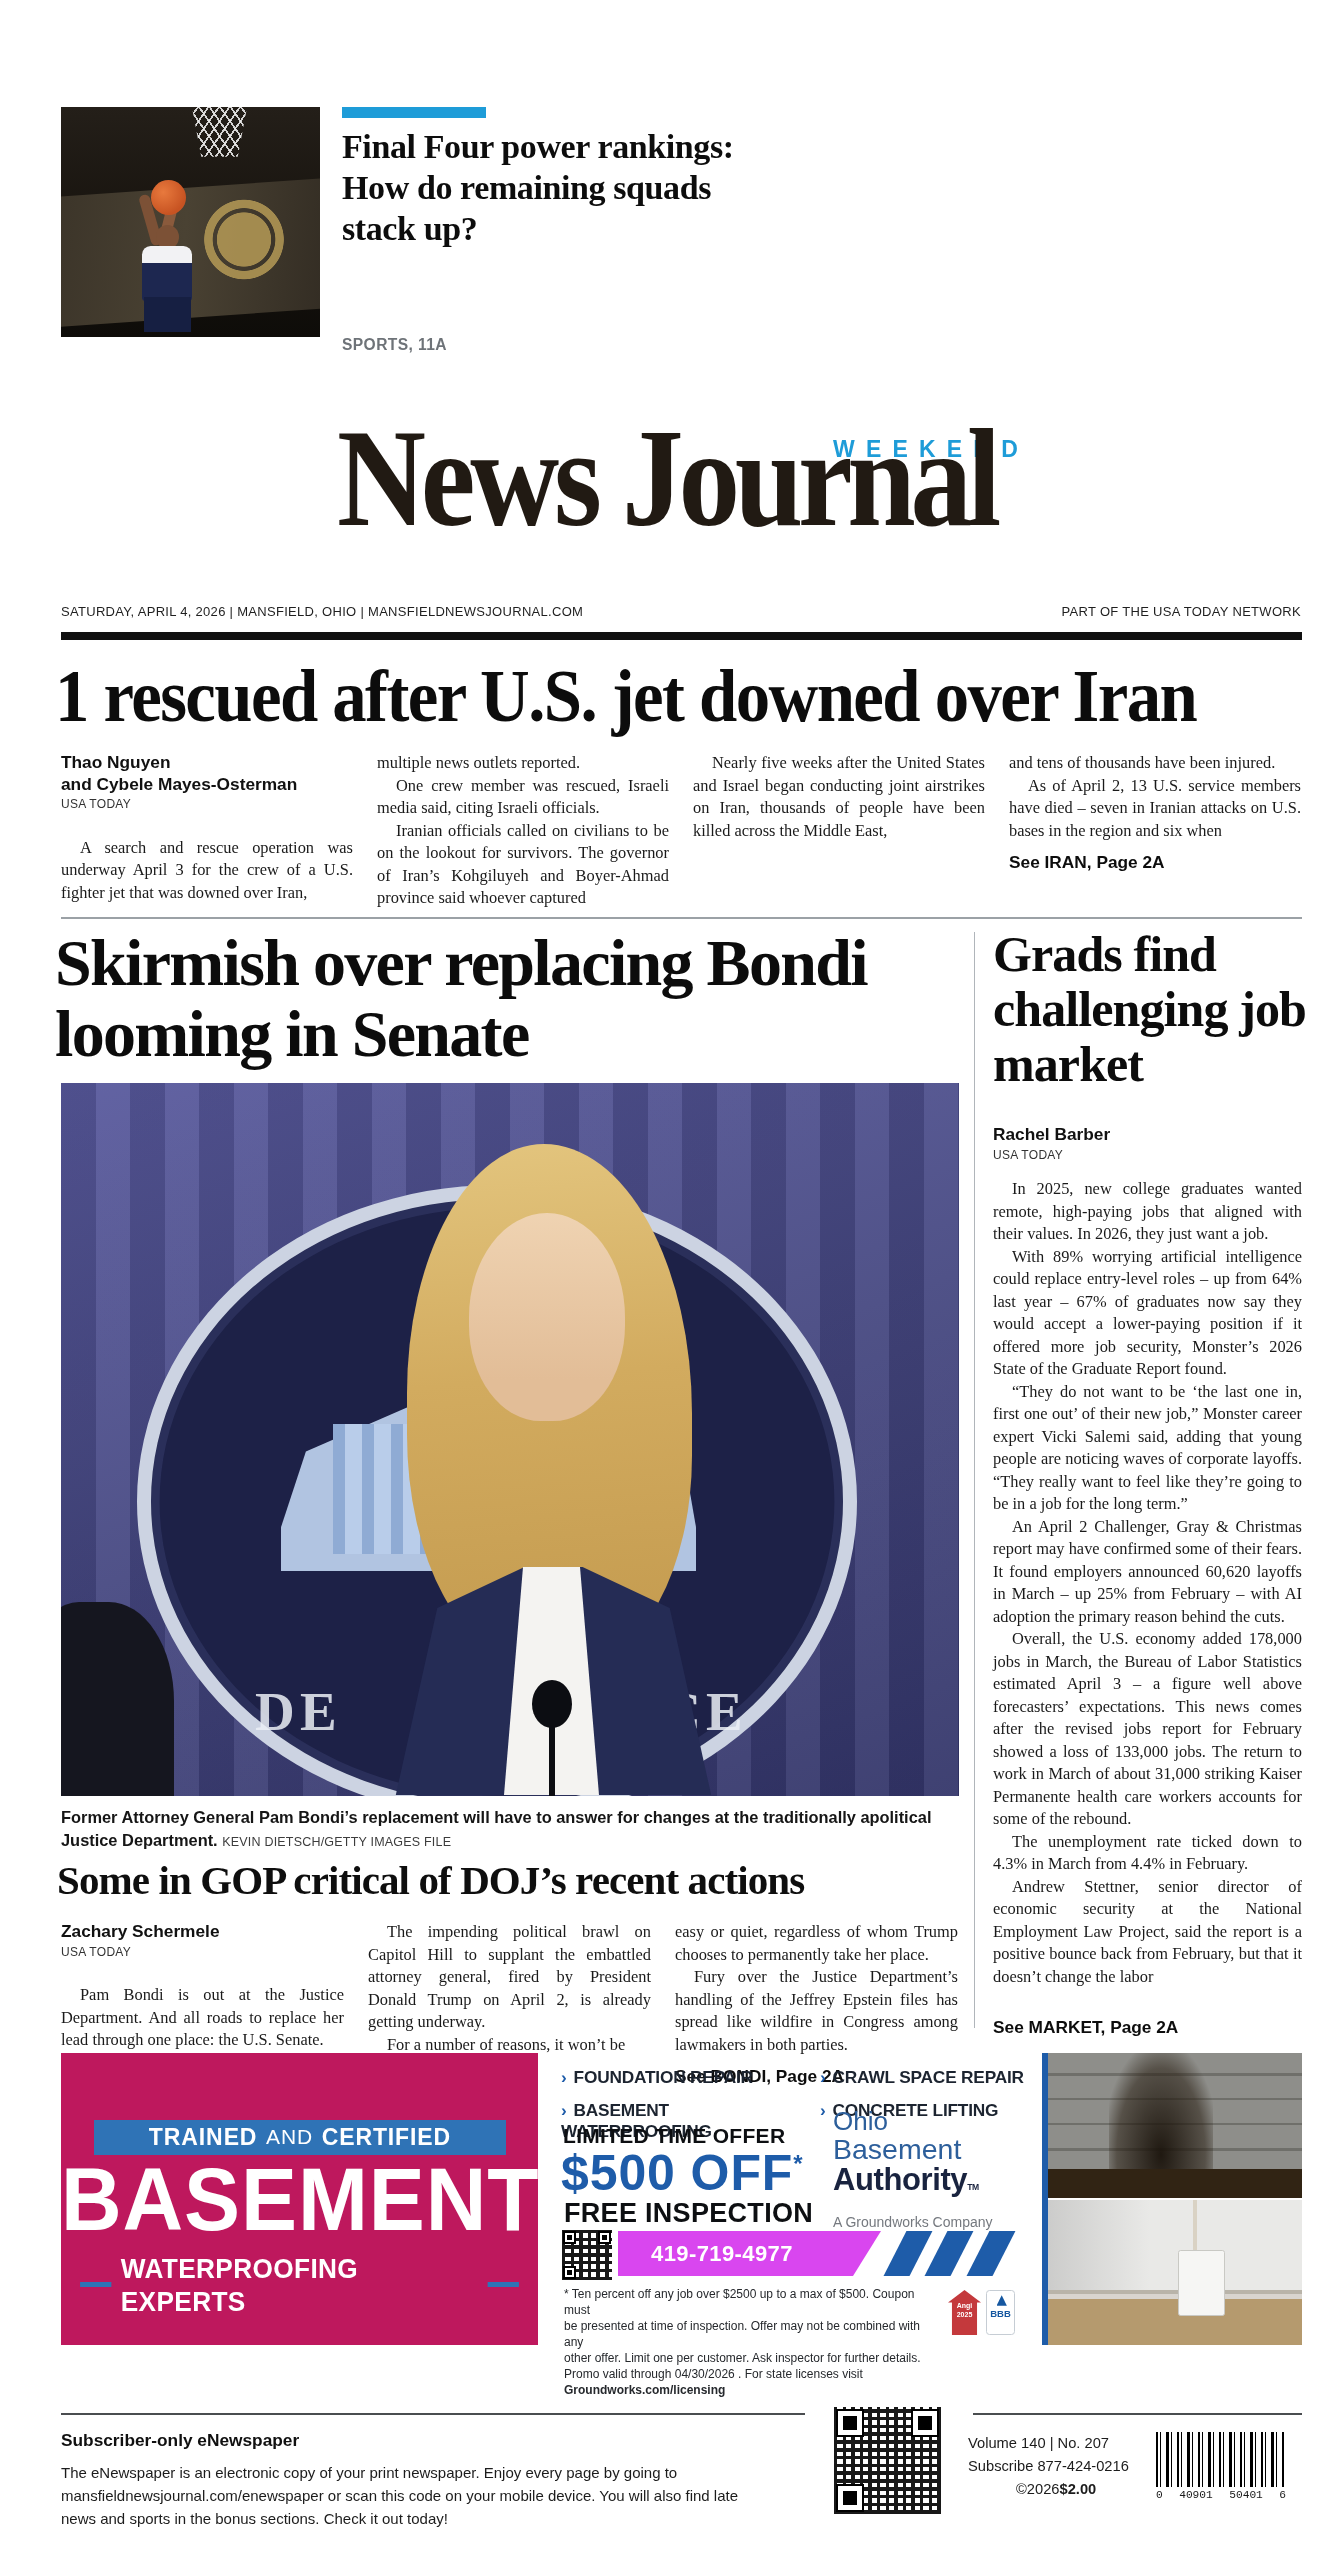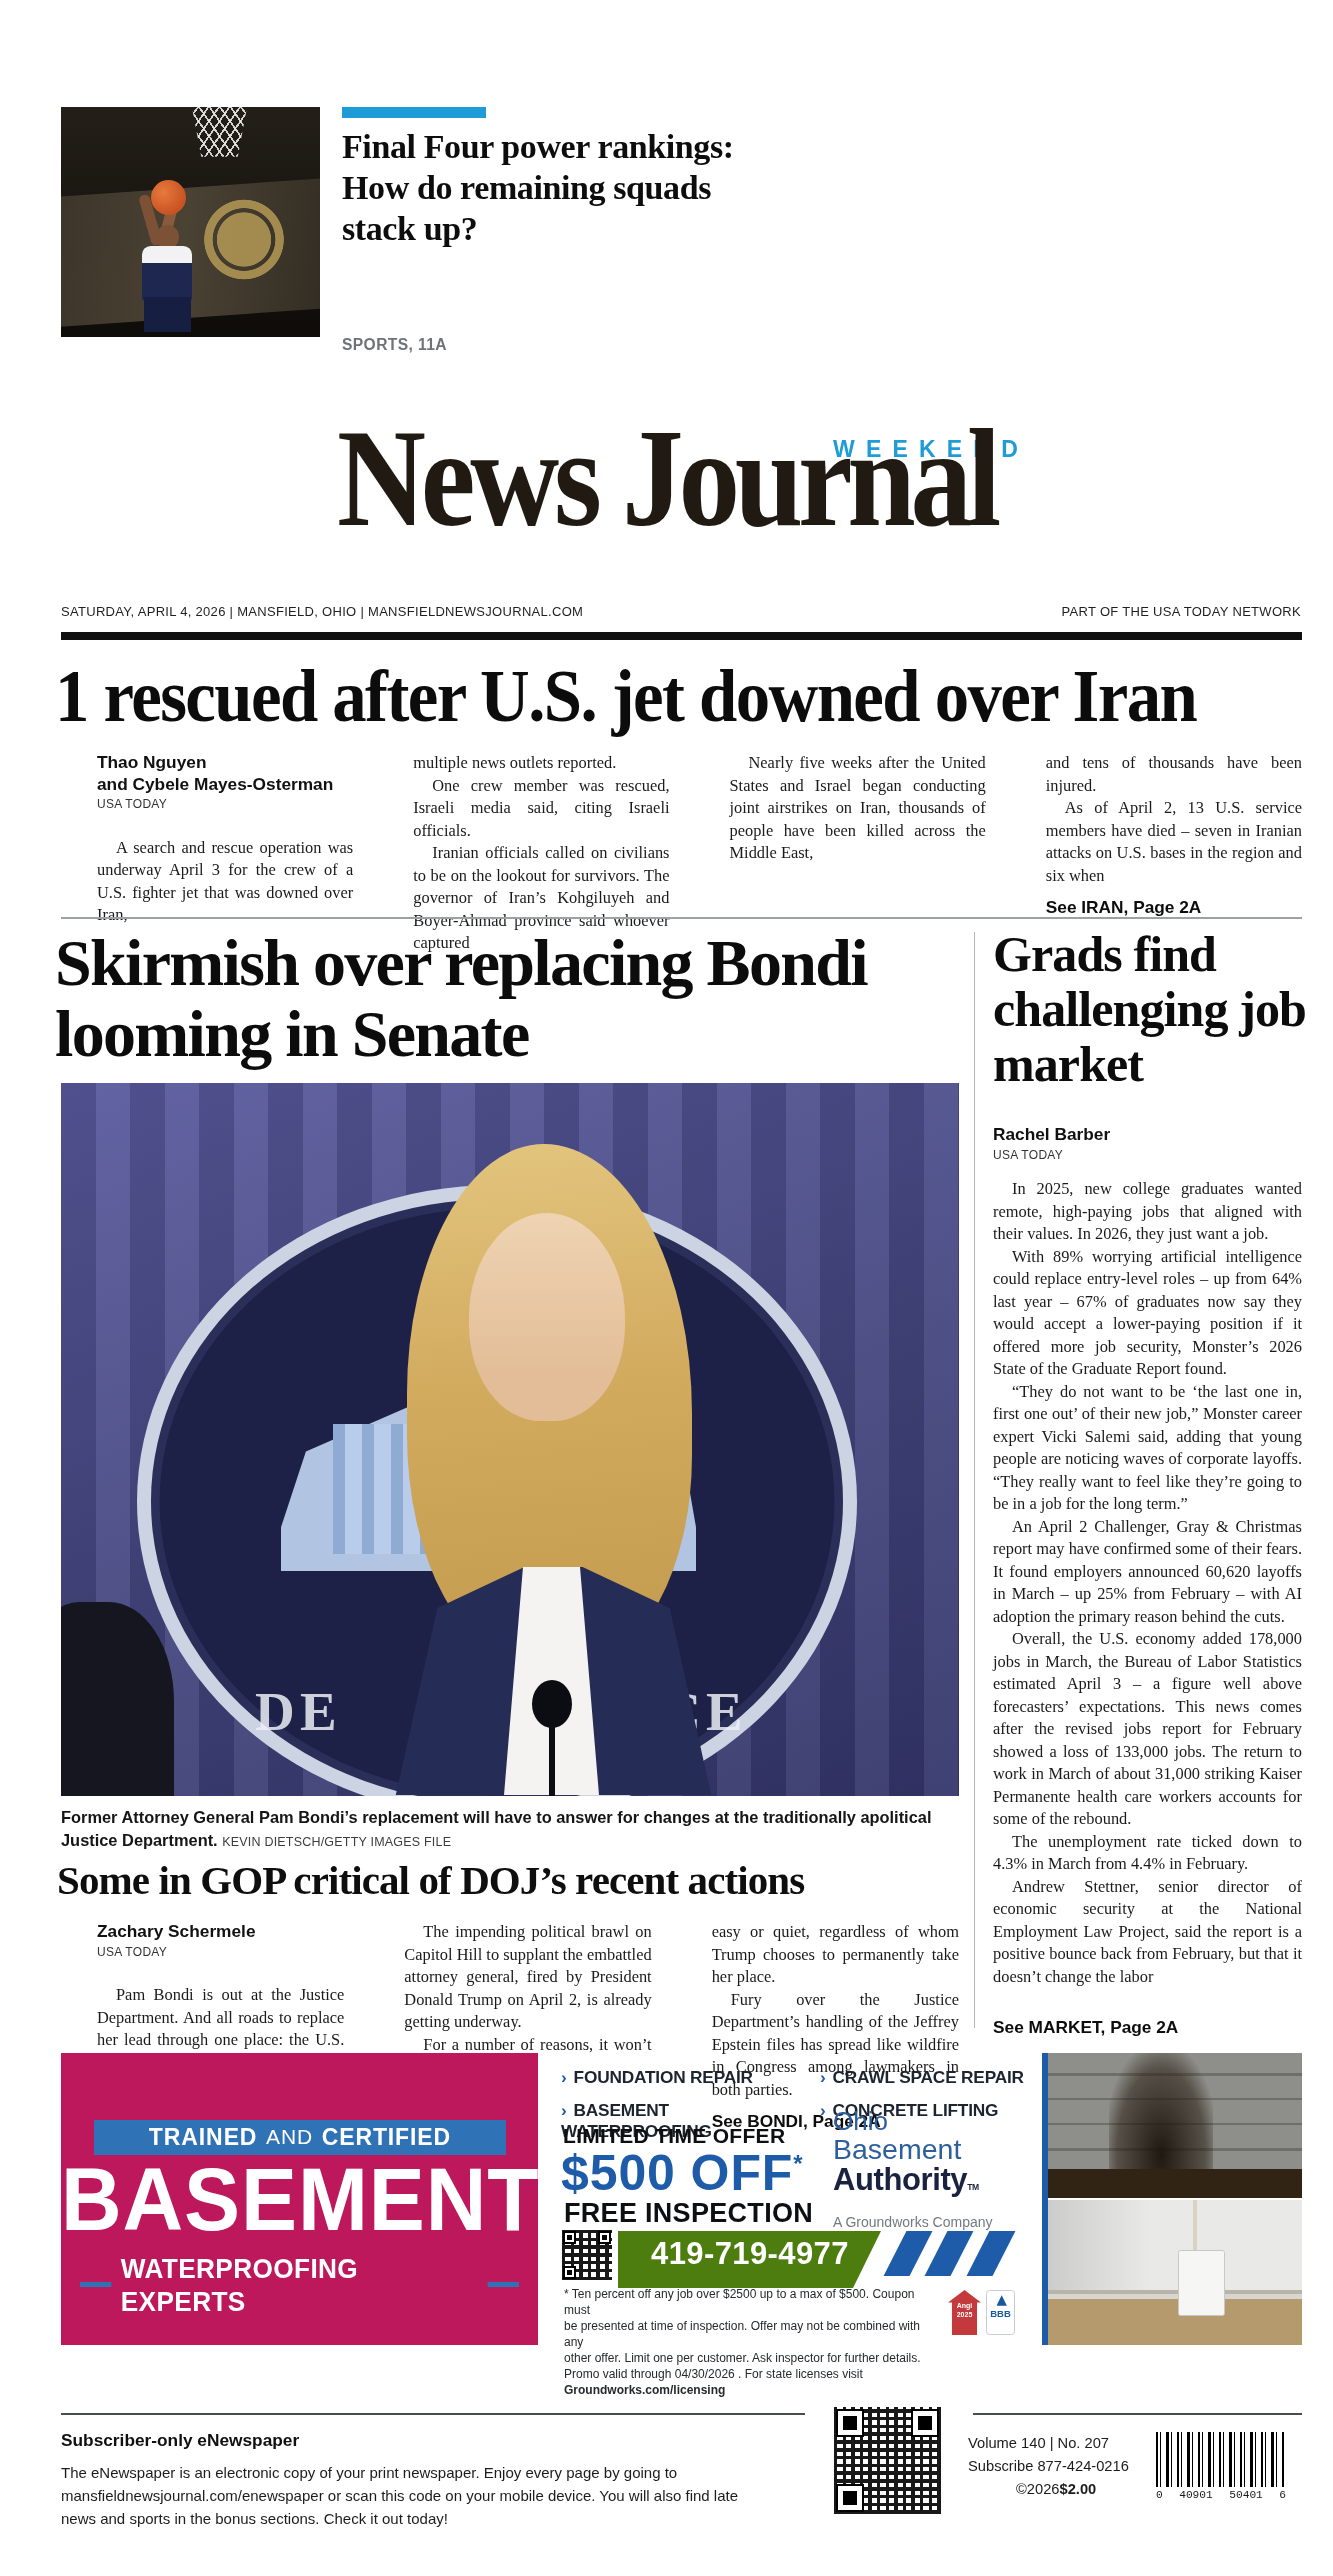--- a/index.html
+++ b/index.html
@@ -42,21 +42,21 @@
   
   .dateline-left{left:61px;top:604px;font-size:13px;color:#1f1f1f;letter-spacing:0.3px;}
   .dateline-right{right:32px;top:604px;font-size:13px;color:#1f1f1f;letter-spacing:0.3px;}
   .black-rule{left:61px;top:632px;width:1241px;height:7.8px;background:#101010;}
 
   
   .lead-headline{left:55px;top:654px;font-weight:bold;font-size:74px;letter-spacing:-1.7px;color:#0c0c0c;
     transform:scaleX(.93);transform-origin:left center;white-space:nowrap;}
   .cols{display:flex;}
   .lead-cols{left:61px;top:752px;width:1241px;gap:24px;}
-  .col{width:292px;font-size:16.4px;line-height:22.5px;text-align:justify;margin-left:36px;}
+  .col{width:292px;font-size:16.4px;line-height:22.5px;text-align:justify;}
   .col p{margin:0;text-indent:19px;}
   .col p.cont{text-indent:0;}
   .byline{font-family:"Liberation Sans",sans-serif;font-weight:bold;font-size:17.3px;line-height:21.6px;text-align:left;color:#111;}
   .org{font-family:"Liberation Sans",sans-serif;font-size:12px;line-height:19px;color:#333;text-align:left;letter-spacing:0.3px;}
   .see-ref{font-family:"Liberation Sans",sans-serif;font-weight:bold;font-size:17.3px;margin-top:8.6px;text-align:left;color:#0d0d0d;}
   .rule-gray{left:61px;top:917px;width:1241px;height:1.7px;background:#9ba1a6;}
 
   
   .senate-headline{left:55px;top:927px;width:925px;font-weight:bold;font-size:66px;line-height:71px;letter-spacing:-1.7px;color:#0c0c0c;}
   .senate-photo{left:61px;top:1083px;width:898px;height:713px;overflow:hidden;
@@ -124,23 +124,23 @@
   .ad-gw{position:absolute;left:772px;top:163px;font-size:14px;color:#75797f;}
   .ad-free{position:absolute;left:503px;top:147px;font-weight:900;font-size:27px;color:#0d0f12;letter-spacing:0.3px;}
   .qr{background:#fff;border:1.7px solid #fff;position:absolute;overflow:hidden;}
   .qr .noise{position:absolute;inset:0;opacity:.9;
     background:repeating-linear-gradient(0deg,#000 0 3.5px,transparent 3.5px 7.8px),
                repeating-linear-gradient(90deg,#000 0 3.5px,#fff 3.5px 8.6px);}
   .fp{position:absolute;width:26%;height:26%;background:#fff;border:2.6px solid #000;box-sizing:border-box;}
   .fp::after{content:"";position:absolute;left:22%;top:22%;width:56%;height:56%;background:#000;}
   .fp.tl{left:2%;top:2%;} .fp.tr{right:2%;top:2%;} .fp.bl{left:2%;bottom:2%;}
   .qr1{left:500px;top:178px;width:50px;height:50px;}
-  .ad-phonebar{position:absolute;left:557px;top:180px;width:263px;height:57px;background:#4d7c0f;
+  .ad-phonebar{position:absolute;left:557px;top:180px;width:263px;height:45px;background:#d946ef;
     clip-path:polygon(0 0,100% 0,calc(100% - 28px) 100%,0 100%);
-    color:#fff;font-weight:900;font-size:31px;line-height:45px;padding-left:33px;box-sizing:border-box;letter-spacing:0.4px;}
+    color:#fff;font-weight:900;font-size:22px;line-height:45px;padding-left:33px;box-sizing:border-box;letter-spacing:0.4px;}
   .stripe{position:absolute;top:180px;width:26px;height:45px;background:#1e5ca9;transform:skewX(-27deg);}
   .s1{left:834px;} .s2{left:875px;} .s3{left:917px;}
   .ad-fine{position:absolute;left:503px;top:235px;width:377px;font-size:12px;line-height:16px;color:#26292d;}
   .ad-fine div{margin:0;}
   .ad-fine div:last-child{font-weight:bold;}
   .badge-angi{position:absolute;left:887px;top:239px;width:33px;height:45px;background:#c4393c;
     clip-path:polygon(50% 0,100% 28%,88% 28%,88% 100%,12% 100%,12% 28%,0 28%);
     color:#fff;font-size:7px;text-align:center;line-height:8.6px;padding-top:12px;box-sizing:border-box;font-weight:bold;}
   .badge-bbb{position:absolute;left:925px;top:239px;width:29px;height:45px;background:#fff;border:0.9px solid #c6cdd4;border-radius:3.5px;
     color:#1557a0;font-weight:900;font-size:9.5px;text-align:center;padding-top:17.3px;box-sizing:border-box;}

